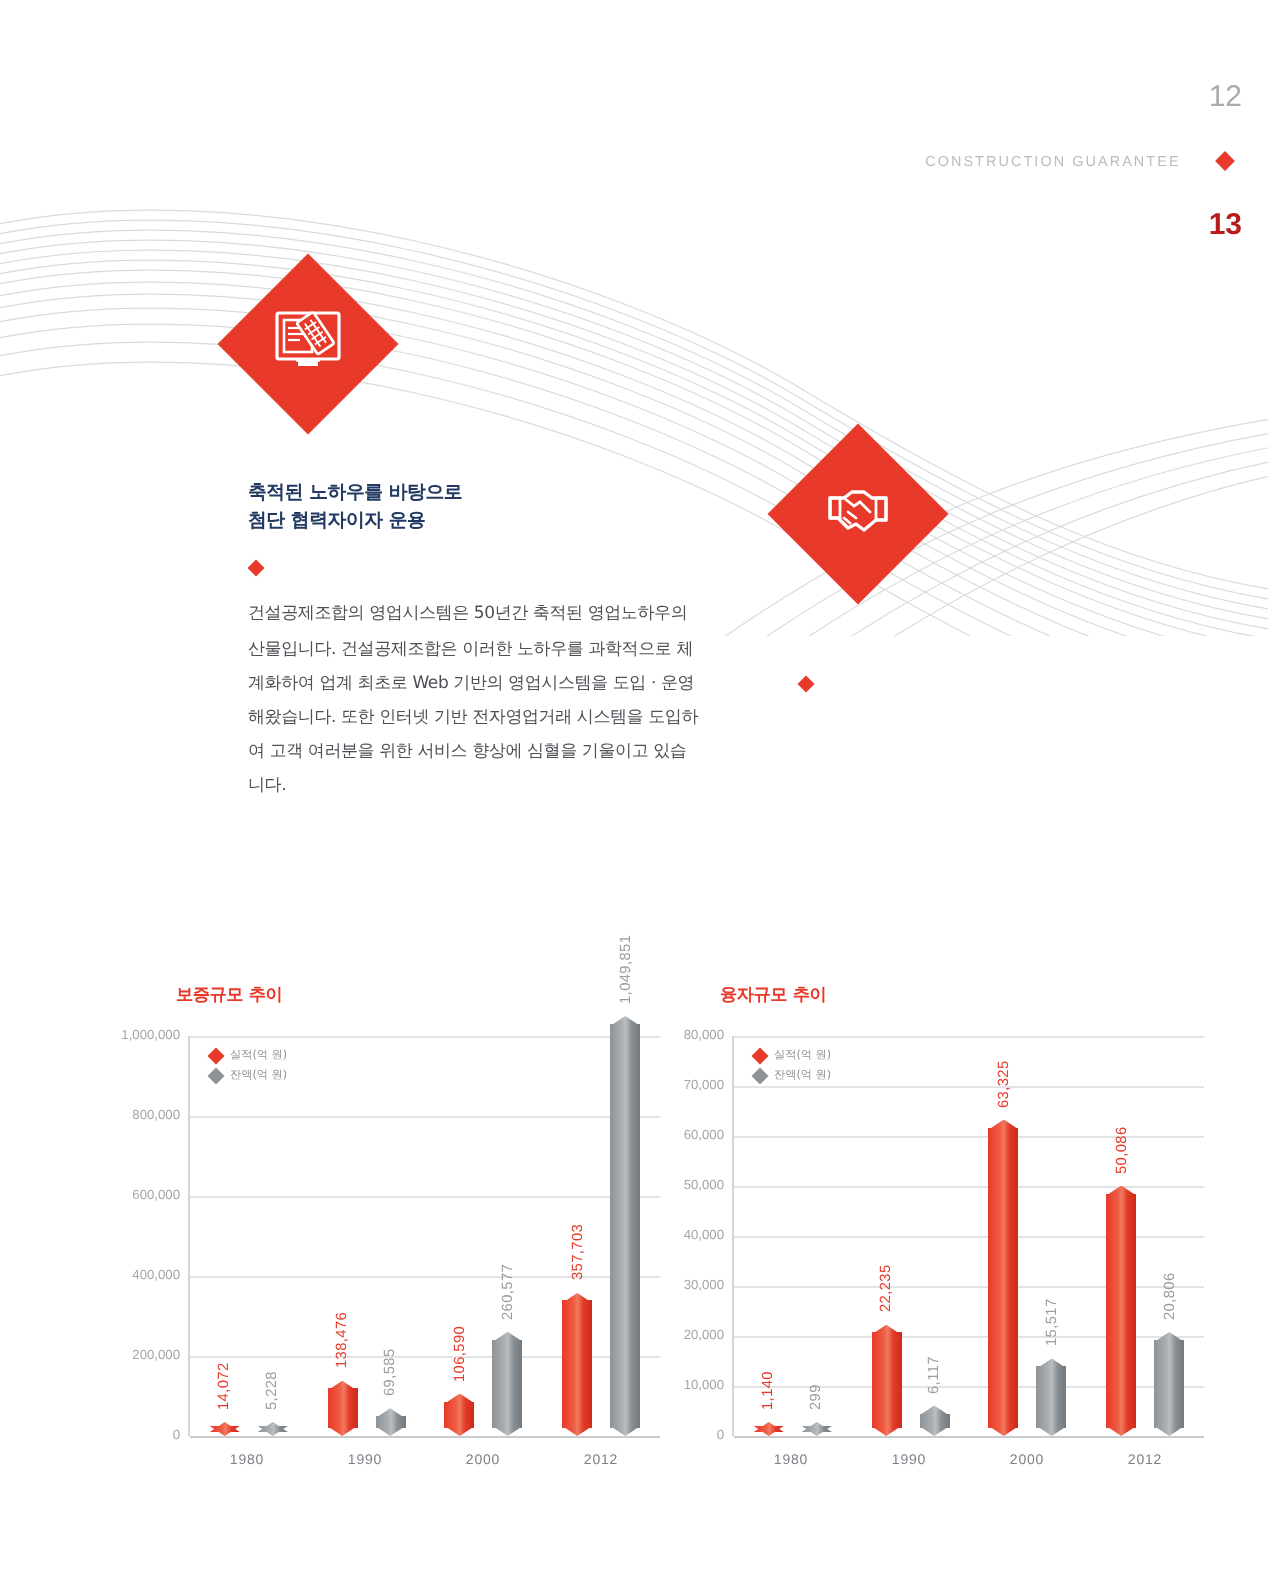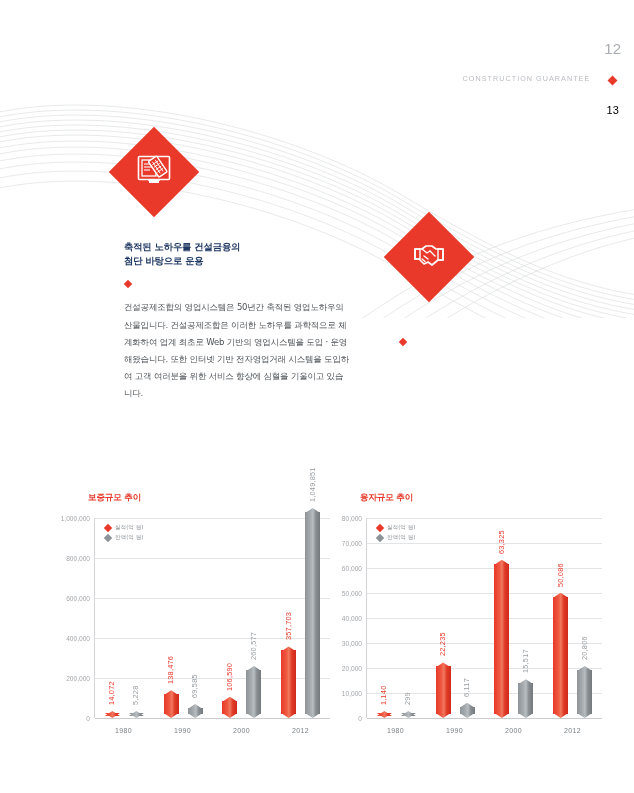--- a/index.html
+++ b/index.html
@@ -18,21 +18,21 @@
     position:absolute; top:40px; right:13px;
     display:flex; align-items:center; gap:14px;
   }
   .header-label{
     font-size:7.2px; letter-spacing:1.05px; color:#b9bcc0;
     font-family:"Liberation Sans",sans-serif;
   }
   .pager{ display:flex; align-items:center; gap:20px;flex-direction:column; }
   .pg-prev{ font-size:15px; color:#a9adb2; font-family:"Liberation Sans",sans-serif; }
   .pg-dot{ width:7px; height:7px; background:#e8392a; transform:rotate(45deg); }
-  .pg-cur{ font-size:11px; color:#000000; font-weight:normal; font-family:"Liberation Sans",sans-serif; }
+  .pg-cur{ font-size:15px; color:#b91c1c; font-weight:bold; font-family:"Liberation Sans",sans-serif; }
 
   
   .waves{ position:absolute; left:0; top:88px; width:634px; height:230px; pointer-events:none; }
 
   
   .diamond{
     position:absolute; width:64px; height:64px;
     background:#e8392a; transform:rotate(45deg);
     display:flex; align-items:center; justify-content:center;
   }
@@ -207,22 +207,22 @@
       <path d="M11 15 L15 18" fill="none" stroke="#fff" stroke-width="1.4" stroke-linecap="round"></path>
       <path d="M9 18 L12 20.5" fill="none" stroke="#fff" stroke-width="1.4" stroke-linecap="round"></path>
       <rect x="2" y="8" width="5" height="10" fill="none" stroke="#fff" stroke-width="1.4"></rect>
       <rect x="25" y="8" width="5" height="11" fill="none" stroke="#fff" stroke-width="1.4"></rect>
     </svg>
   </span>
 </div>
 
 <div class="block" id="block-1">
   <h3>
-    <span>축적된 노하우를 건설금융의</span><br>
-    <span>첨단 바탕으로 운용</span>
+    <span>축적된 노하우를 바탕으로</span><br>
+    <span>첨단 협력자이자 운용</span>
   </h3>
   <div class="bullet"></div>
   <p>건설공제조합의 영업시스템은 50년간 축적된 영업노하우의 산물입니다. 건설공제조합은 이러한 노하우를 과학적으로 체계화하여 업계 최초로 Web 기반의 영업시스템을 도입 · 운영해왔습니다. 또한 인터넷 기반 전자영업거래 시스템을 도입하여 고객 여러분을 위한 서비스 향상에 심혈을 기울이고 있습니다.</p>
 </div>
 
 <div class="block" id="block-2">
   <div class="bullet"></div>
 </div>
 
 <div class="chart-box" id="chart-left">

